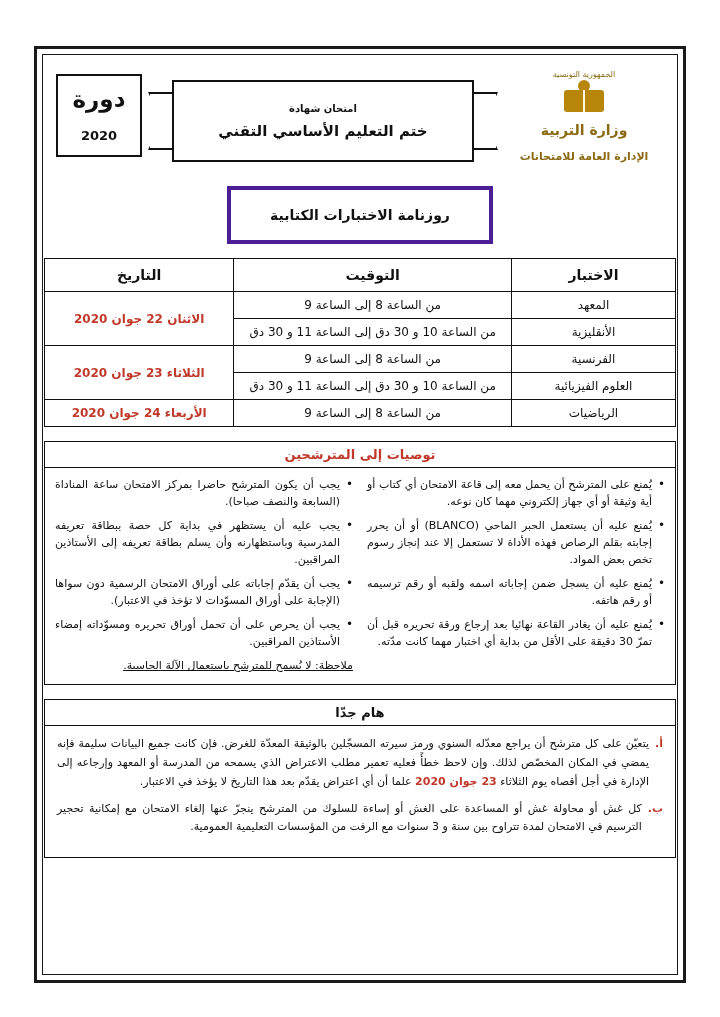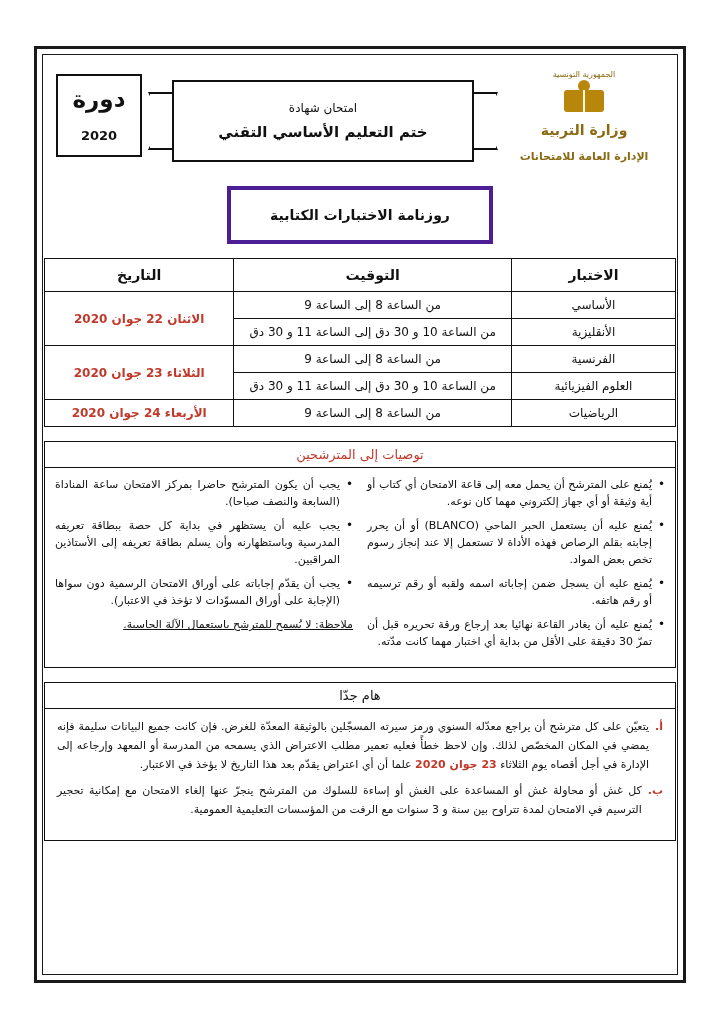--- a/index.html
+++ b/index.html
@@ -65,21 +65,21 @@
     height:78px;
     border:2px solid #111;
     background:#fff;
     display:flex;
     flex-direction:column;
     align-items:center;
     justify-content:center;
     gap:8px;
     z-index:2;
   }
-  .ribbon .l1{font-size:12px;font-weight:normal;}
+  .ribbon .l1{font-size:10px;font-weight:bold;}
   .ribbon .l2{font-size:15px;font-weight:bold;}
   .ribbon-tail{
     position:absolute;
     top:20px;
     width:40px;height:54px;
     background:#fff;
     border:2px solid #111;
     z-index:1;
   }
   .ribbon-tail.right{right:0;clip-path:polygon(0 0,100% 0,70% 50%,100% 100%,0 100%);}
@@ -155,21 +155,21 @@
   td.date{color:#c0392b;font-weight:bold;font-size:12px;}
   td.time{letter-spacing:.5px;}
 
   
   .sec{
     margin-top:14px;
     border:1px solid #111;
   }
   .sec-head{
     text-align:center;
-    font-weight:normal;
+    font-weight:bold;
     font-size:13px;
     border-bottom:1px solid #111;
     padding:5px 0;
     background:#fff;
   }
   .sec-head.red{color:#c0392b;}
   .two-col{
     display:flex;
     flex-direction:row;
     padding:8px 10px 10px 10px;
@@ -257,21 +257,21 @@
     <table class="sched">
       <thead>
         <tr>
           <th class="col-exam">الاختبار</th>
           <th class="col-time">التوقيت</th>
           <th class="col-date">التاريخ</th>
         </tr>
       </thead>
       <tbody>
         <tr>
-          <td>الأساسي</td>
+          <td>المعهد</td>
           <td class="time">من الساعة  8  إلى الساعة  9</td>
           <td class="date" rowspan="2">الاثنان 22 جوان 2020</td>
         </tr>
         <tr>
           <td>الأنقليزية</td>
           <td class="time">من الساعة  10 و 30 دق   إلى الساعة  11 و 30 دق</td>
         </tr>
         <tr>
           <td>الفرنسية</td>
           <td class="time">من الساعة  8  إلى الساعة  9</td>
@@ -300,20 +300,21 @@
             <li>يُمنع عليه أن يسجل ضمن إجاباته اسمه ولقبه أو رقم ترسيمه أو رقم هاتفه.</li>
             <li>يُمنع عليه أن يغادر القاعة نهائيا بعد إرجاع ورقة تحريره قبل أن تمرّ 30 دقيقة على الأقل من بداية أي اختبار مهما كانت مدّته.</li>
           </ul>
         </div>
 
         <div class="col">
           <ul class="bul">
             <li>يجب أن يكون المترشح حاضرا بمركز الامتحان ساعة المناداة (السابعة والنصف صباحا).</li>
             <li>يجب عليه أن يستظهر في بداية كل حصة ببطاقة تعريفه المدرسية وباستظهارنه وأن يسلم بطاقة تعريفه إلى الأستاذين المراقبين.</li>
             <li>يجب أن يقدّم إجاباته على أوراق الامتحان الرسمية دون سواها (الإجابة على أوراق المسوّدات لا تؤخذ في الاعتبار).</li>
+            <li>يجب أن يحرص على أن تحمل أوراق تحريره ومسوّداته إمضاء الأستاذين المراقبين.</li>
           </ul>
           <div class="note">ملاحظة: لا يُسمح  للمترشح باستعمال الآلة الحاسبة.</div>
         </div>
 
       </div>
     </div>
 
     <div class="sec">
       <div class="sec-head">هام جدّا</div>
       <div class="imp-body">

